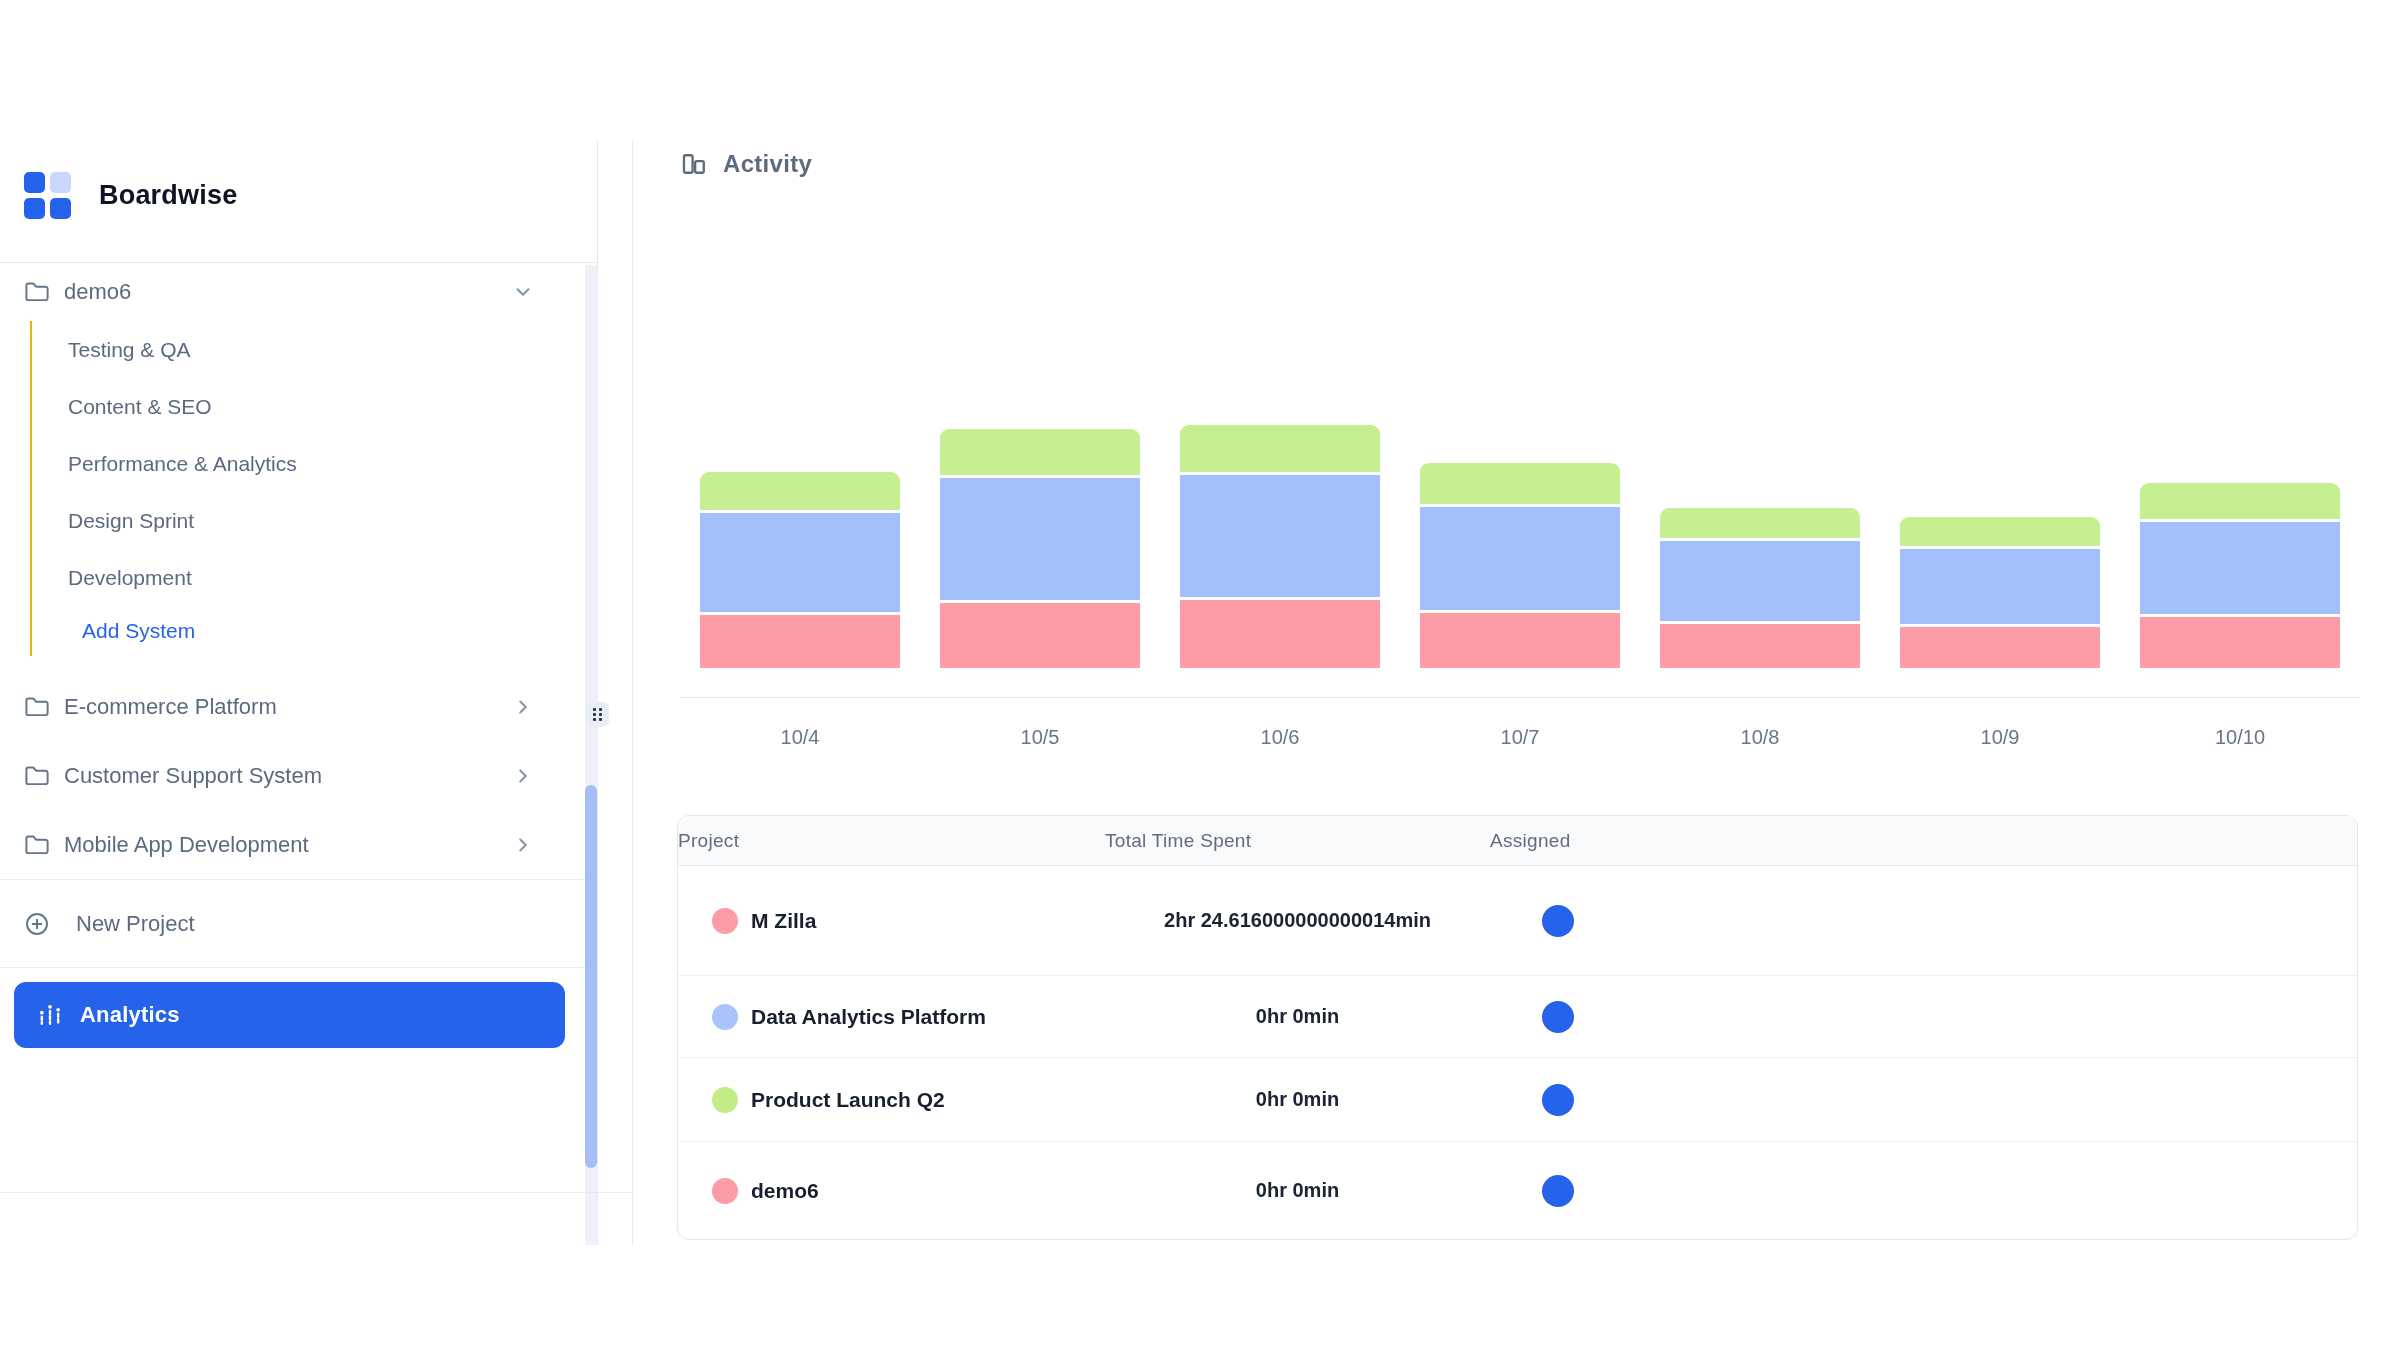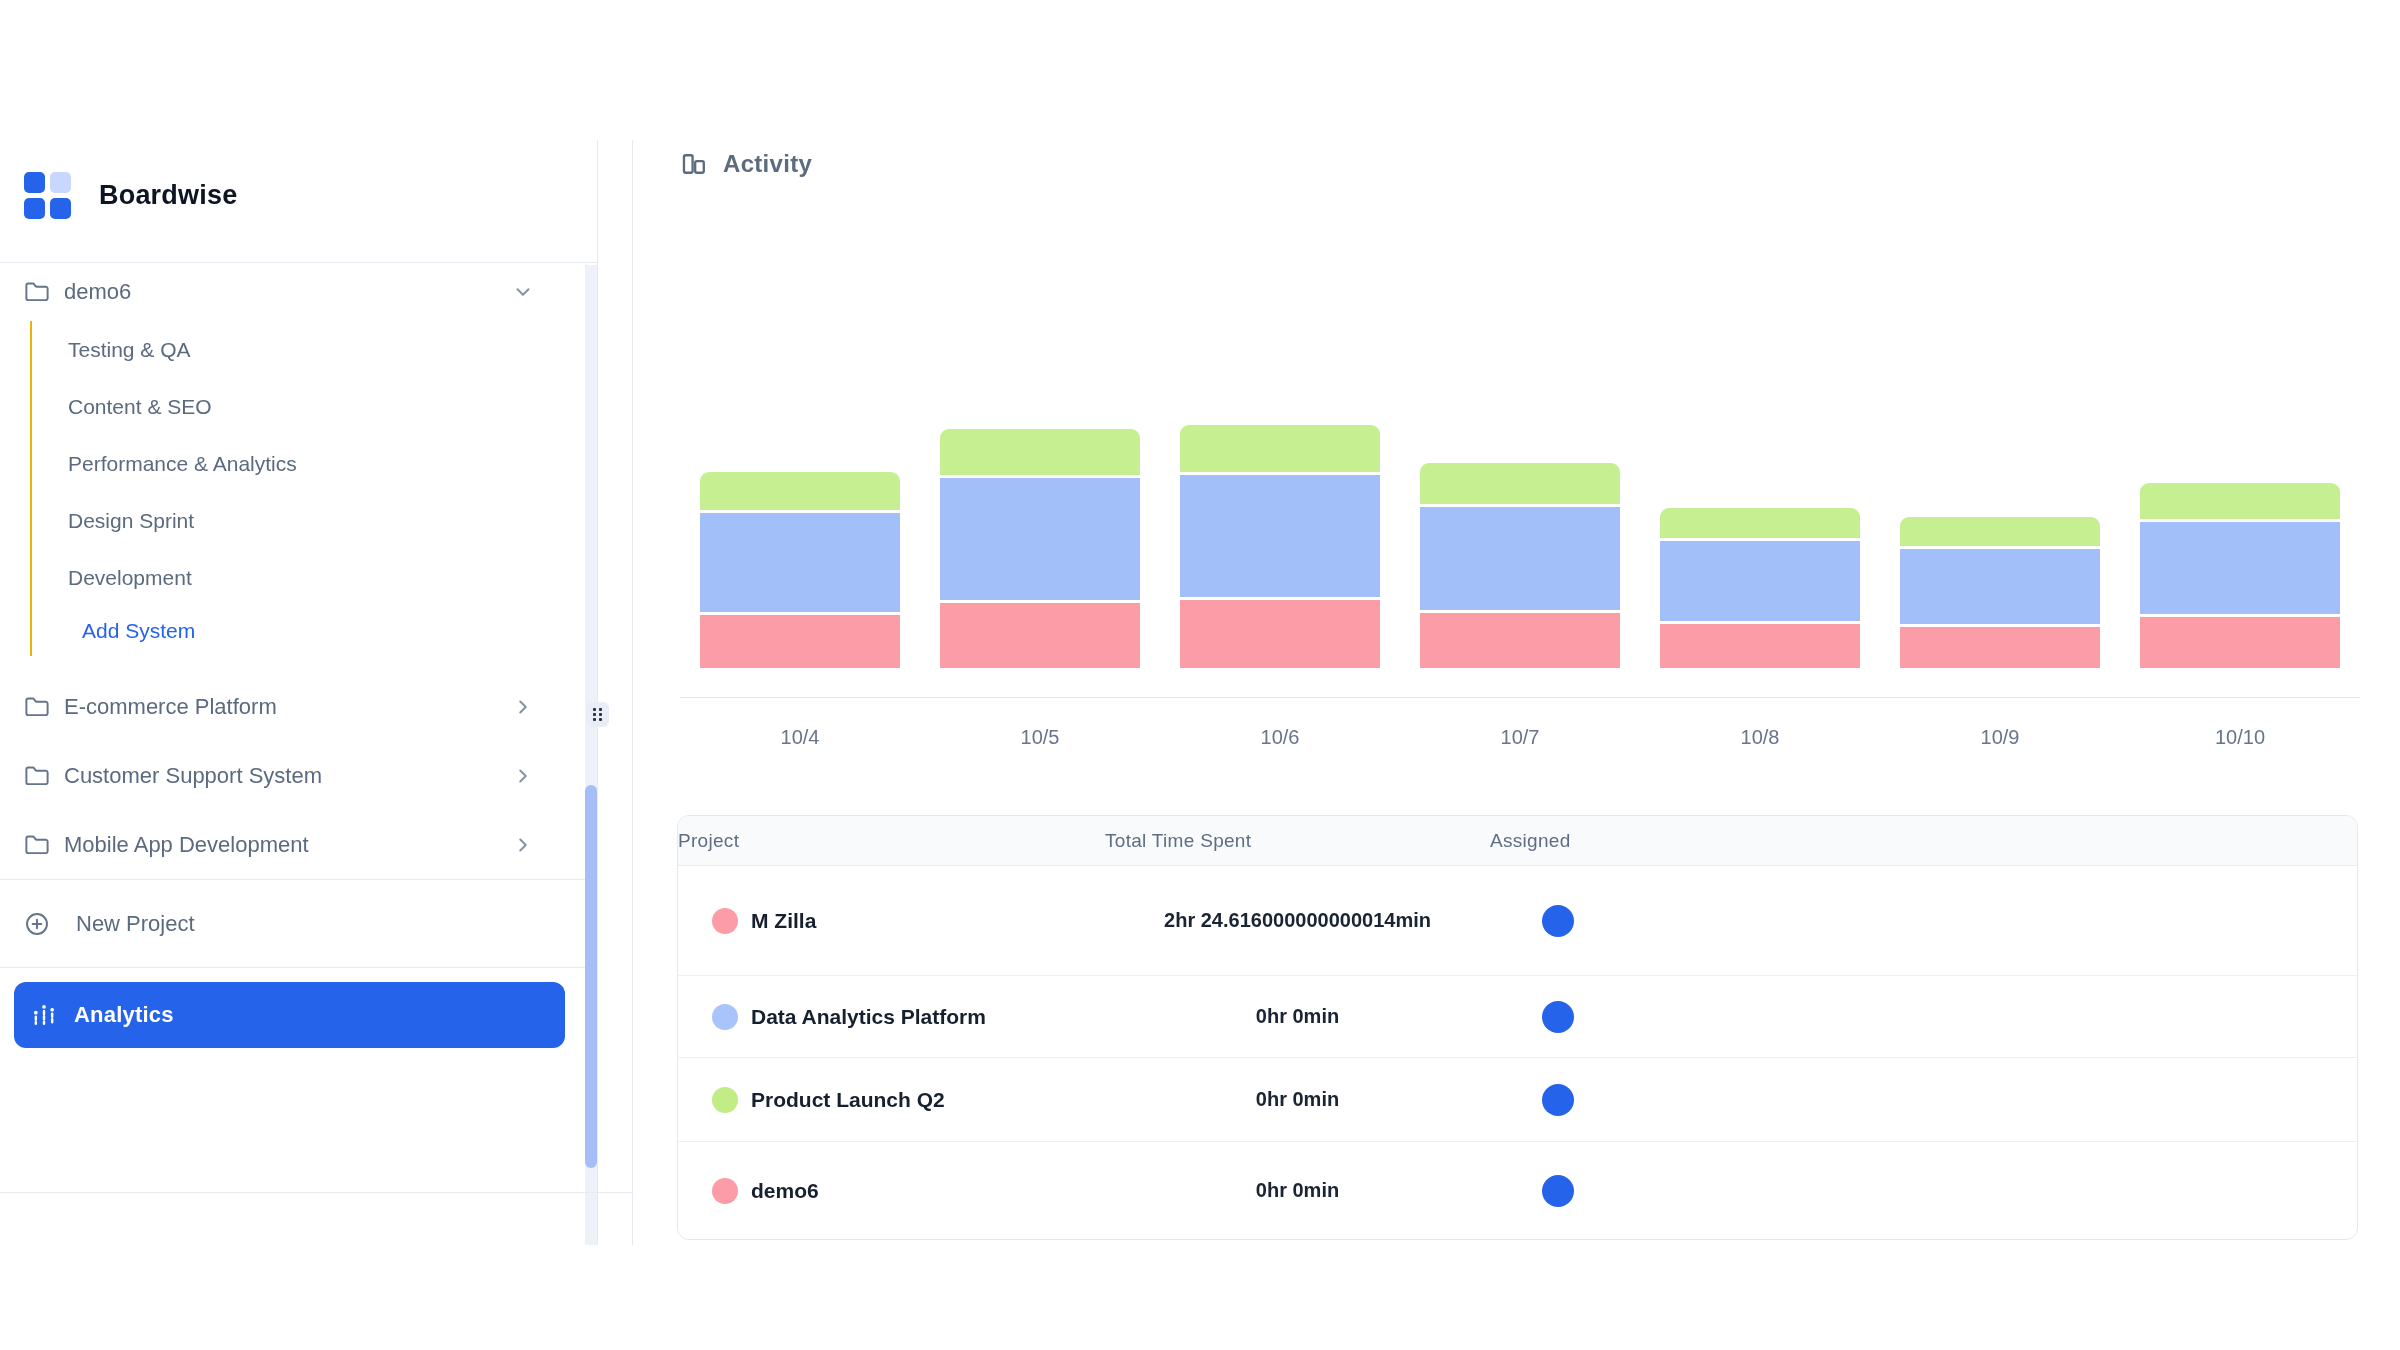--- a/index.html
+++ b/index.html
@@ -25,21 +25,21 @@
   .chev { position:absolute; left:512px; width:22px; height:22px; color:#8494a8; display:inline-flex; }
   .chev svg { width:22px; height:22px; }
 
   .sub-list { margin-left:30px; border-left:2px solid #eab308; }
   .sub-item { height:57px; display:flex; align-items:center; padding-left:36px; font-size:21px; color:#5b6a7f; }
   .add-board { height:50px; display:flex; align-items:center; padding-left:50px; font-size:21px; font-weight:500; }
   #nav-folders { margin-top:16px; }
 
   .new-project { height:87px; display:flex; align-items:center; padding-left:24px; }
   .new-project .sb-label { margin-left:26px; }
-  .analytics-btn { margin:14px 32px 0 14px; height:66px; border-radius:12px; display:flex; align-items:center; padding-left:16px; }
+  .analytics-btn { margin:14px 32px 0 14px; height:66px; border-radius:12px; display:flex; align-items:center; padding-left:22px; }
   .analytics-btn .a-icon { width:28px; height:28px; display:inline-flex; color:#fff; }
   .analytics-btn .a-icon svg { width:28px; height:28px; }
   .analytics-btn .a-label { margin-left:16px; color:#fff; font-size:22px; font-weight:600; letter-spacing:.2px; }
 
   
   .v-line { position:absolute; top:140px; width:1px; height:1105px; background:#e6eaf0; }
   #line-a { left:597px; } #line-b { left:632px; }
   .scroll-track { position:absolute; left:585px; top:265px; width:12px; height:980px; background:#eef1f7; }
   .scroll-thumb { position:absolute; left:585px; top:785px; width:12px; height:383px; border-radius:7px; }
   .resize-handle { position:absolute; left:586px; top:702px; width:23px; height:25px; background:#e9edf5; border-radius:6px;

